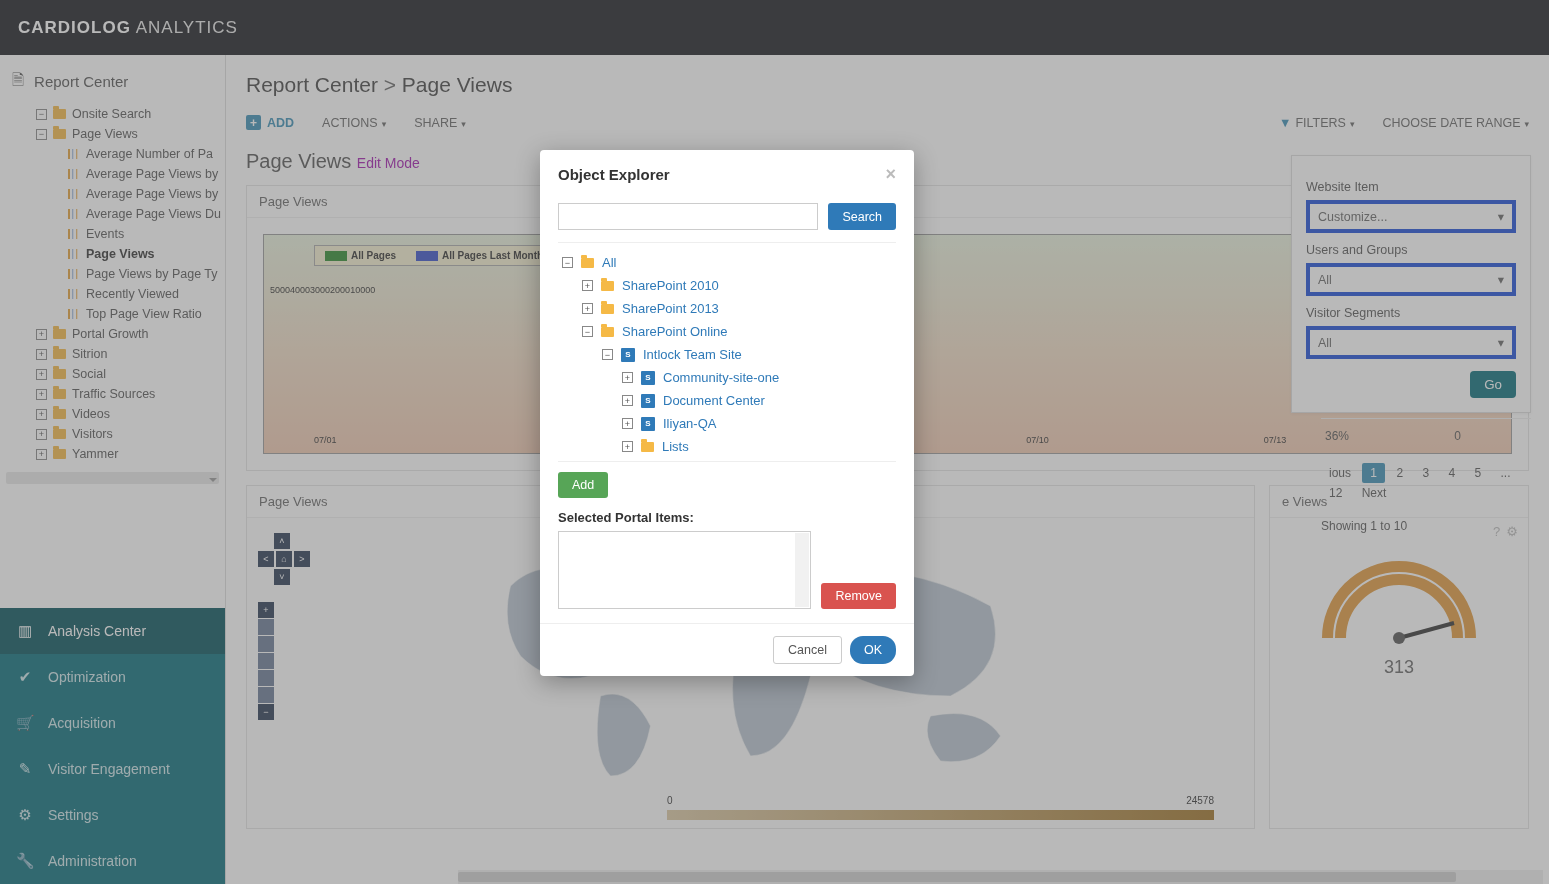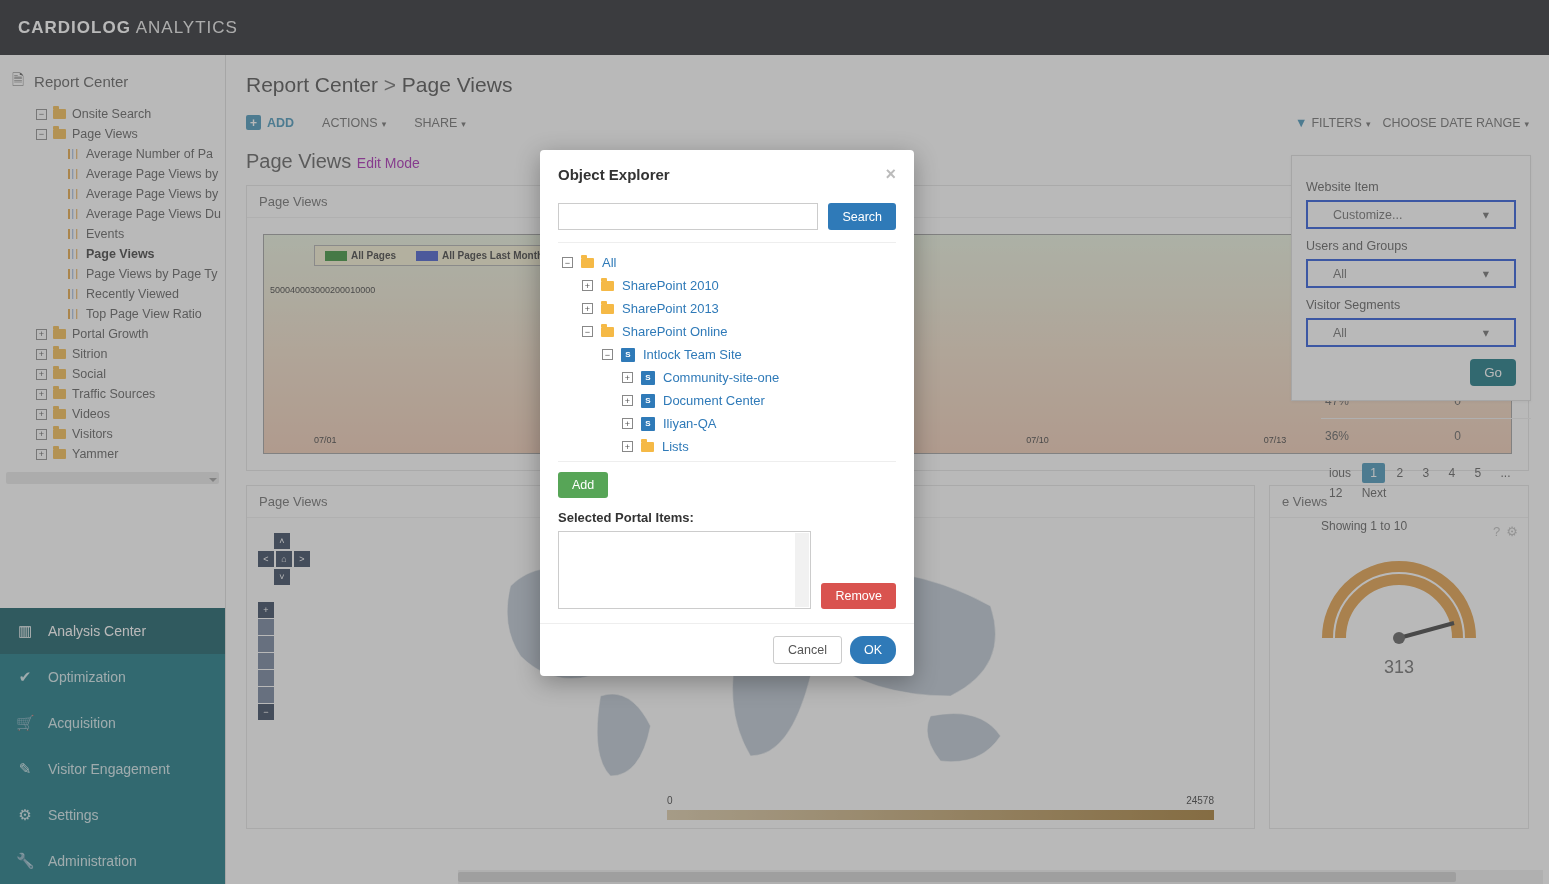--- a/index.html
+++ b/index.html
@@ -29,21 +29,21 @@
 .side-bottom{background:#0a6e7a;color:#cfe6ea;}
 .side-bottom .nav{display:flex;align-items:center;gap:14px;padding:14px 16px;font-size:14px;cursor:pointer;}
 .side-bottom .nav.active{background:#07525c;color:#fff;}
 .nav-icon{width:18px;text-align:center;font-size:15px;}
 
 .main{flex:1;background:#fff;position:relative;overflow:hidden;}
 .bc{font-size:21px;color:#444;padding:18px 20px 10px 20px;}
 .bc .sep{color:#666;}
 .toolbar{display:flex;align-items:center;gap:28px;padding:8px 20px 14px 20px;font-size:12.5px;color:#666;}
 .toolbar .left{display:flex;gap:28px;align-items:center;}
-.toolbar .right{margin-left:auto;display:flex;gap:12px;align-items:center;}
+.toolbar .right{margin-left:auto;display:flex;gap:28px;align-items:center;}
 .addbtn{color:#3b8fb5;display:flex;align-items:center;gap:6px;font-weight:600;}
 .addbtn .pl{width:15px;height:15px;background:#3b8fb5;color:#fff;display:flex;align-items:center;justify-content:center;border-radius:2px;font-size:12px;}
 .caret{font-size:9px;margin-left:4px;}
 .filter-ic{color:#3b8fb5;margin-right:4px;}
 
 .content{padding:0 20px 20px 20px;}
 .panel-title{font-size:20px;color:#555;margin:6px 0 12px 0;}
 .panel-title .muted{color:#a21caf;font-size:14px;font-weight:400;}
 .card{border:1px solid #e3e3e3;background:#fff;margin-bottom:14px;}
 .card-h{padding:8px 12px;color:#666;font-size:13px;border-bottom:1px solid #eee;}
@@ -75,21 +75,21 @@
 .world-svg{width:100%;height:260px;}
 .mapscale{position:absolute;bottom:8px;left:420px;right:40px;height:10px;background:linear-gradient(to right,#dcc9a4,#a07428);}
 .mapscale-lbl{position:absolute;bottom:22px;font-size:10px;color:#333;}
 
 .gaugebody{padding:20px;text-align:center;position:relative;}
 .gauge-icons{position:absolute;right:10px;top:6px;display:flex;gap:6px;color:#bbb;font-size:13px;}
 .gaugeval{font-size:18px;color:#666;margin-top:6px;}
 
 .side-filter{position:absolute;right:18px;top:100px;width:240px;background:#fff;border:1px solid #ddd;padding:14px;z-index:5;font-size:12.5px;color:#555;box-shadow:0 1px 3px rgba(0,0,0,0.06);}
 .sf-label{margin:10px 0 6px 0;color:#555;}
-.sf-sel{width:100%;border:2px solid #1d4ed8;padding:5px 25px;background:#fff;display:flex;justify-content:space-between;align-items:center;color:#666;}
+.sf-sel{width:100%;border:4px solid #1d4ed8;padding:5px 8px;background:#fff;display:flex;justify-content:space-between;align-items:center;color:#666;}
 .go-btn{background:#0a6e7a;color:#fff;border:none;padding:6px 14px;border-radius:4px;float:right;margin-top:12px;}
 
 .tbl-extra{position:absolute;right:18px;top:160px;width:210px;font-size:12px;z-index:2;}
 .tbl-extra .srch{text-align:right;padding:8px 0;color:#555;}
 .tbl-extra .srch input{border:1px solid #ccc;width:100px;padding:2px;}
 .tbl-extra table{width:100%;border-collapse:collapse;}
 .tbl-extra th{text-align:left;color:#555;font-weight:600;padding:6px 4px;}
 .tbl-extra td{padding:10px 4px;color:#555;border-top:1px solid #eee;}
 .help-ic{color:#3b8fb5;font-size:11px;}
 .pager{padding:10px 0;color:#555;}

